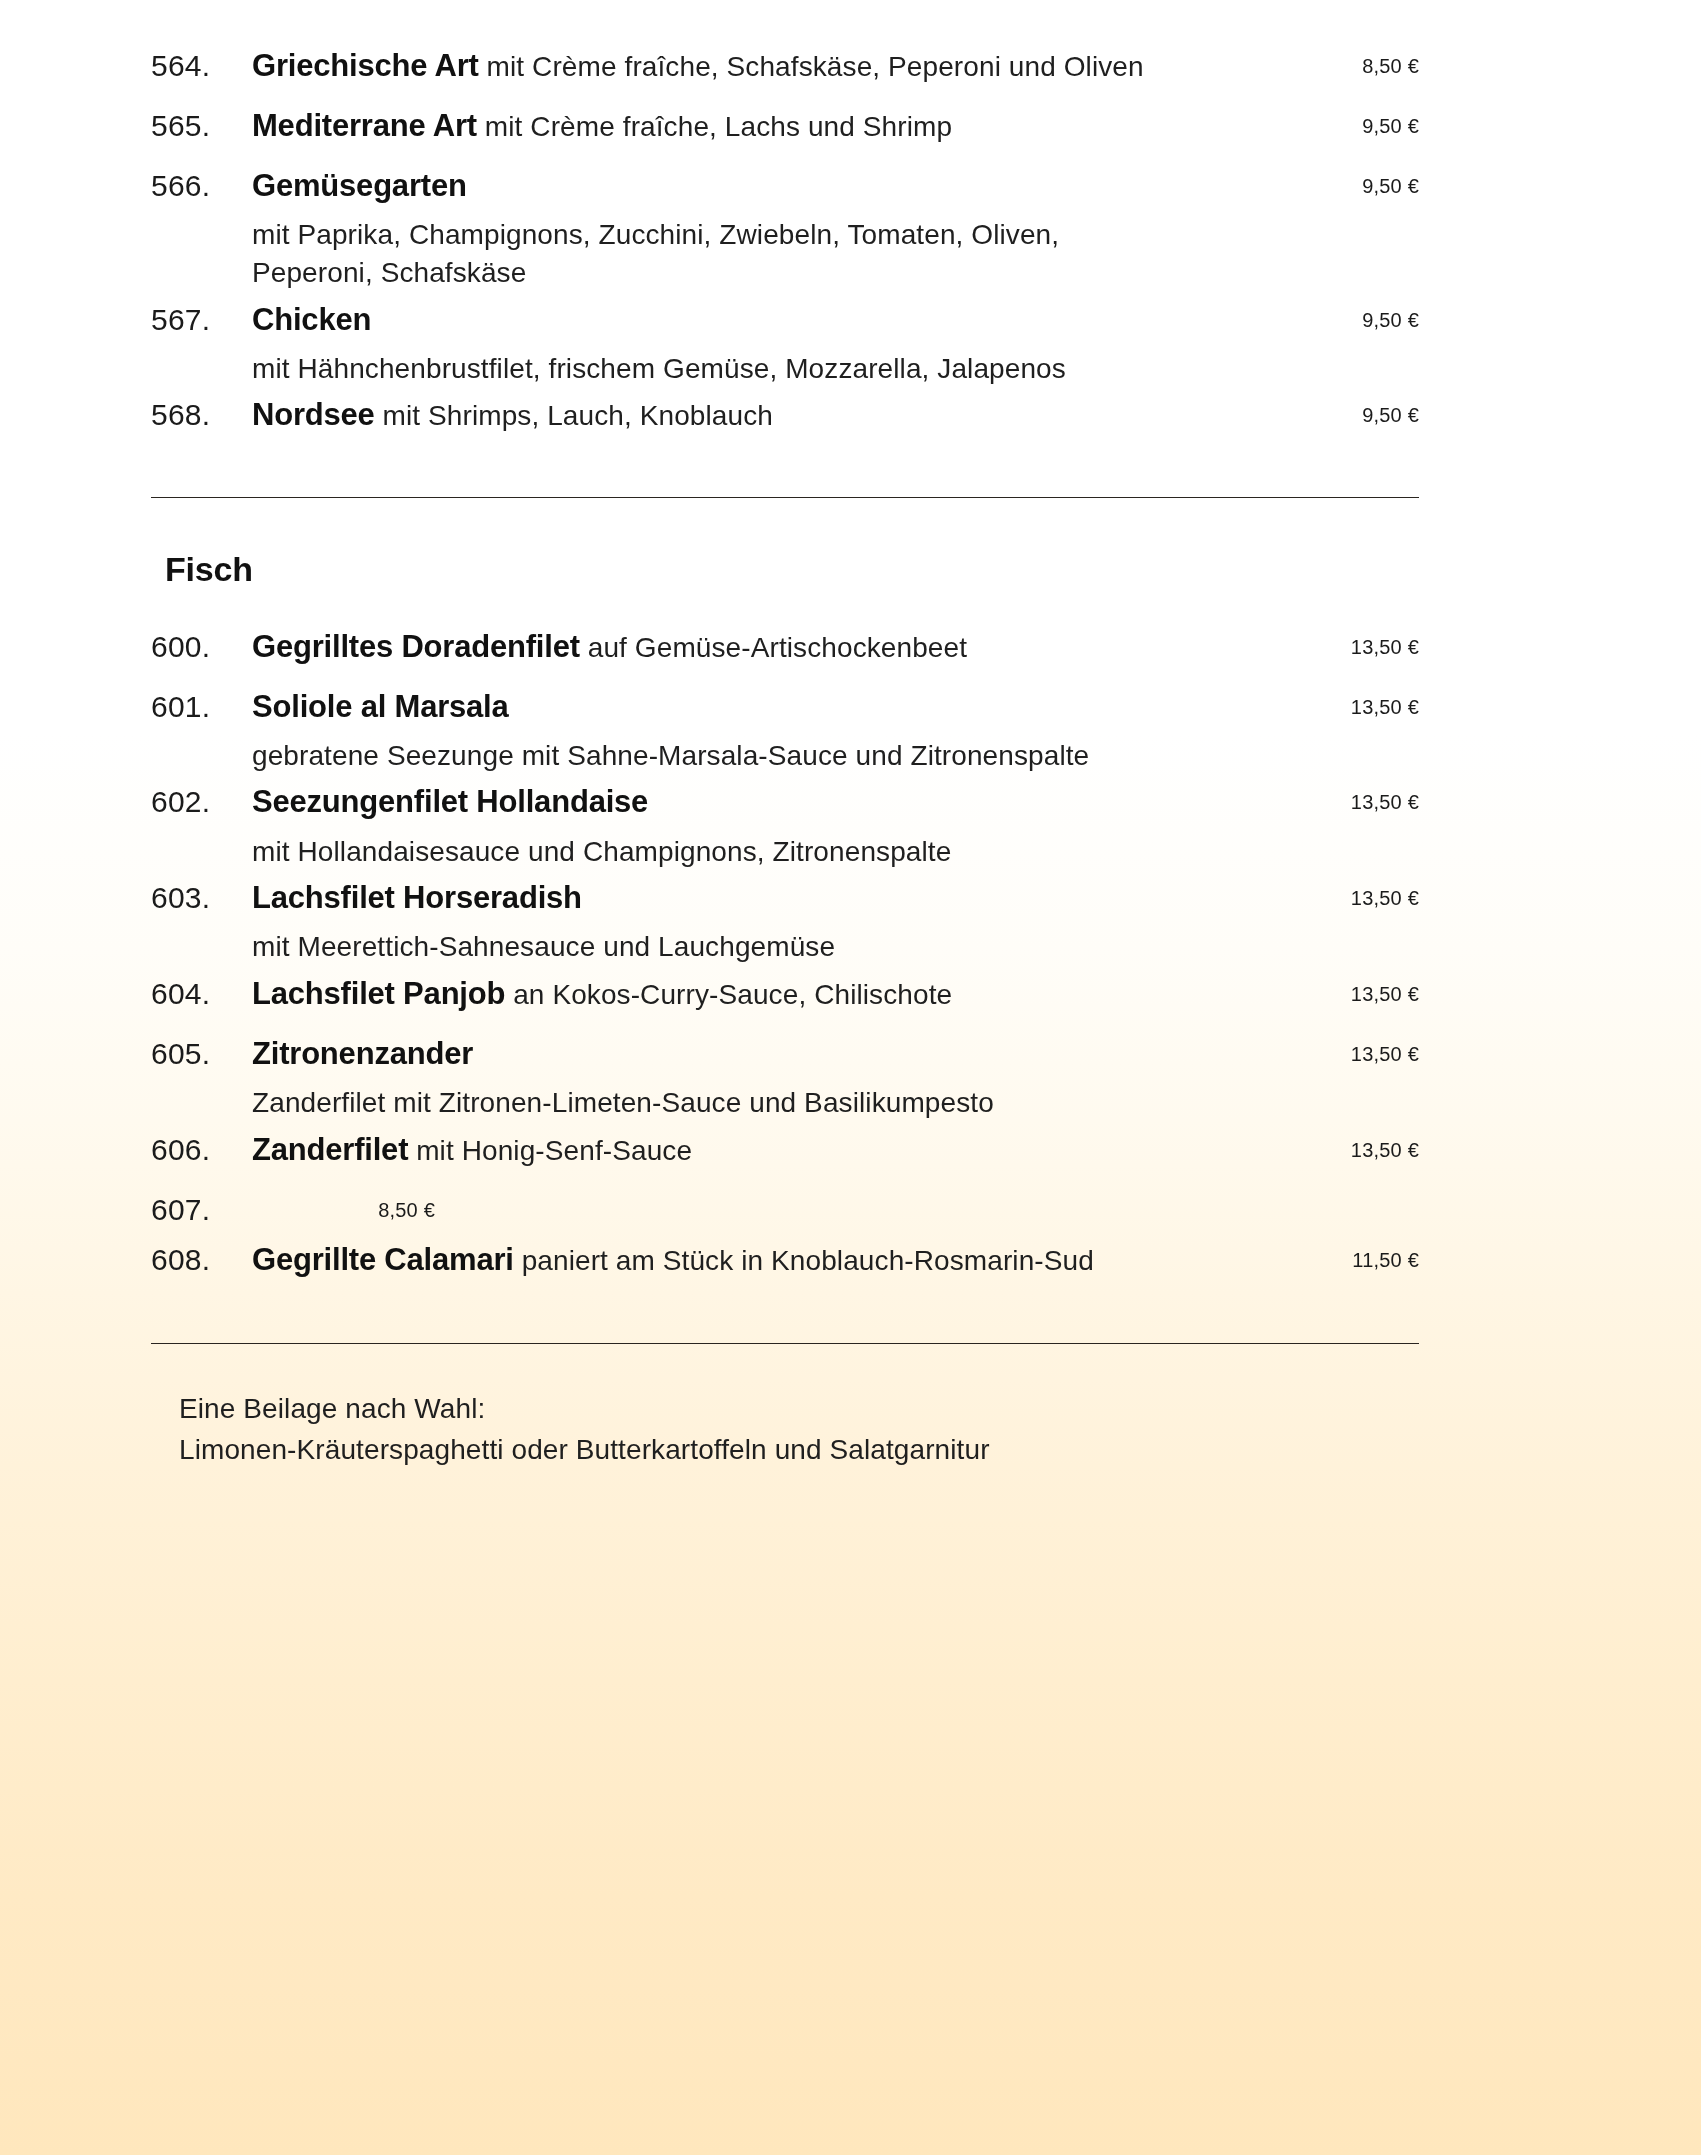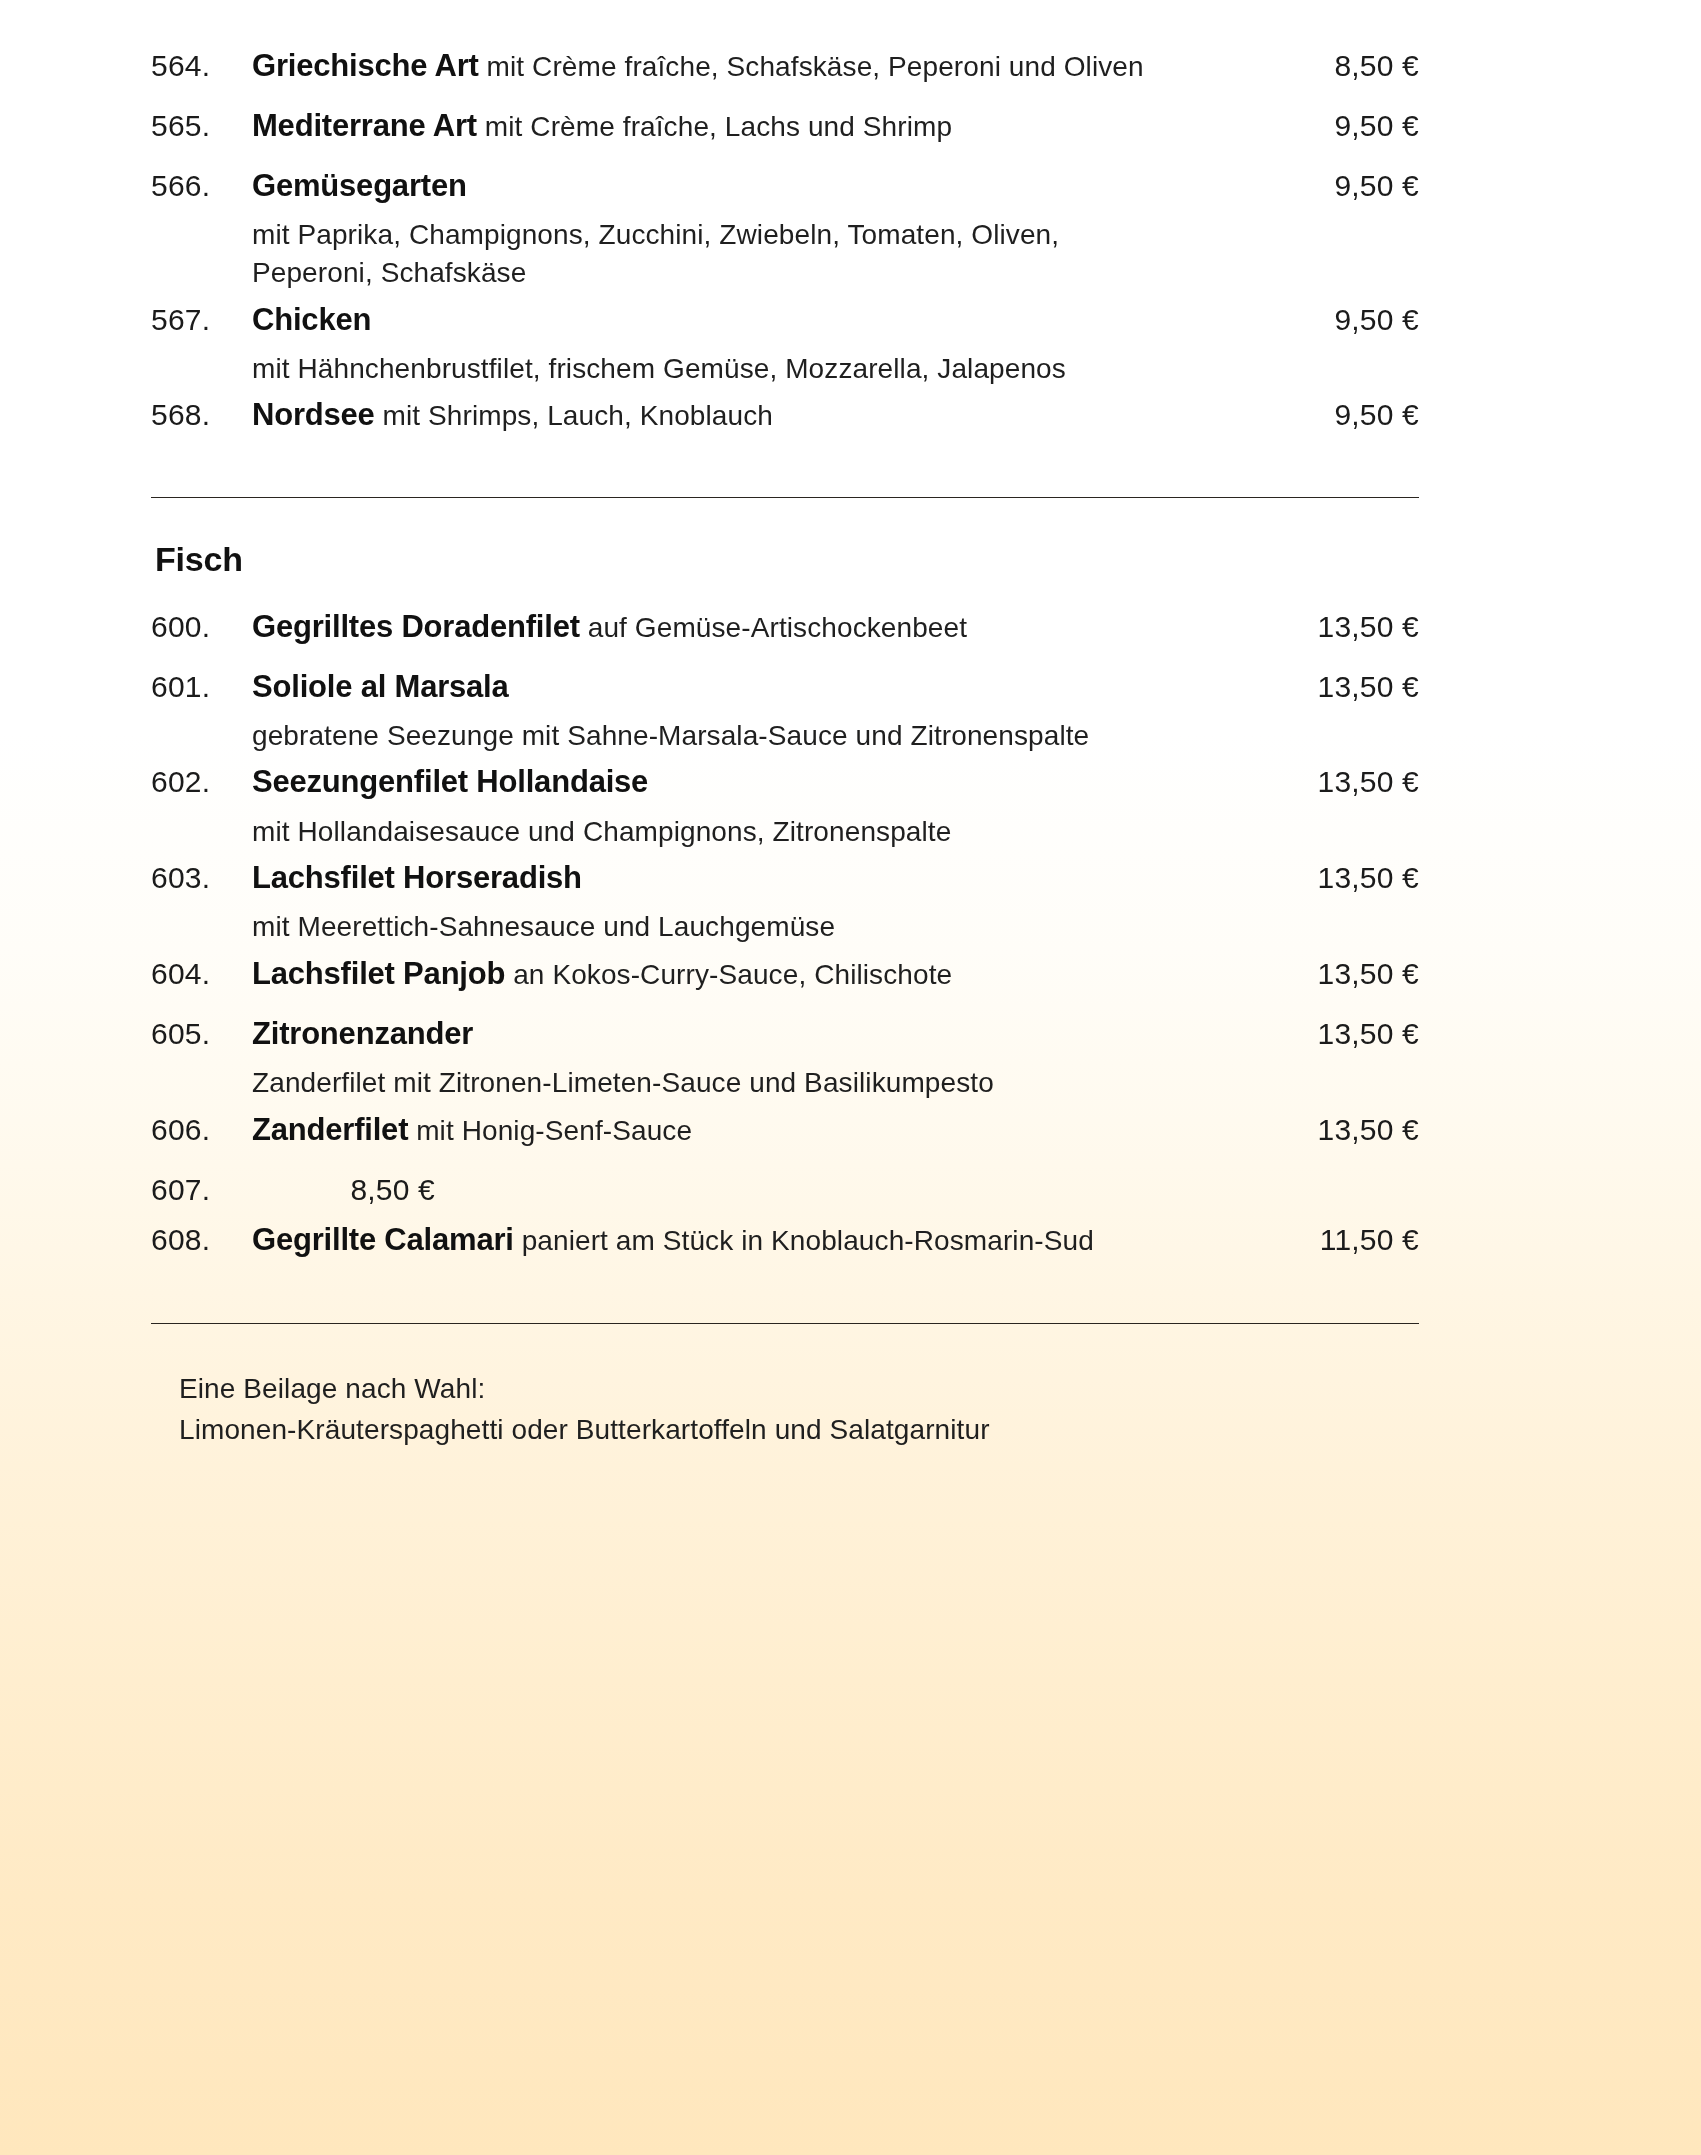--- a/index.html
+++ b/index.html
@@ -85,21 +85,21 @@
     color: #1f1f1f;
     line-height: 38px;
     letter-spacing: 0.1px;
     margin-top: -1.9px;
     white-space: pre-line;
   }
   .item-desc:empty { display: none; }
   .item-price {
     flex: 0 0 183px;
     text-align: right;
-    font-size: 30px;
+    font-size: 20px;
     line-height: 44px;
     color: #1b1b1b;
     font-weight: 400;
     white-space: nowrap;
     letter-spacing: 0.2px;
   }
 
   
   .divider {
     height: 0;
@@ -108,21 +108,21 @@
   }
   .divider.top-rule { margin: 50px 0 0 0; }
   .divider.bottom-rule { margin: 0; }
 
   
   .section-title {
     font-size: 34px;
     font-weight: 700;
     color: #111111;
     letter-spacing: -0.2px;
-    margin: 4px;
+    margin: 14px;
     line-height: 44px;
   }
 
   
   .footer-note {
     font-size: 28px;
     line-height: 41px;
     color: #1f1f1f;
     letter-spacing: 0.1px;
     margin-left: 28px;

